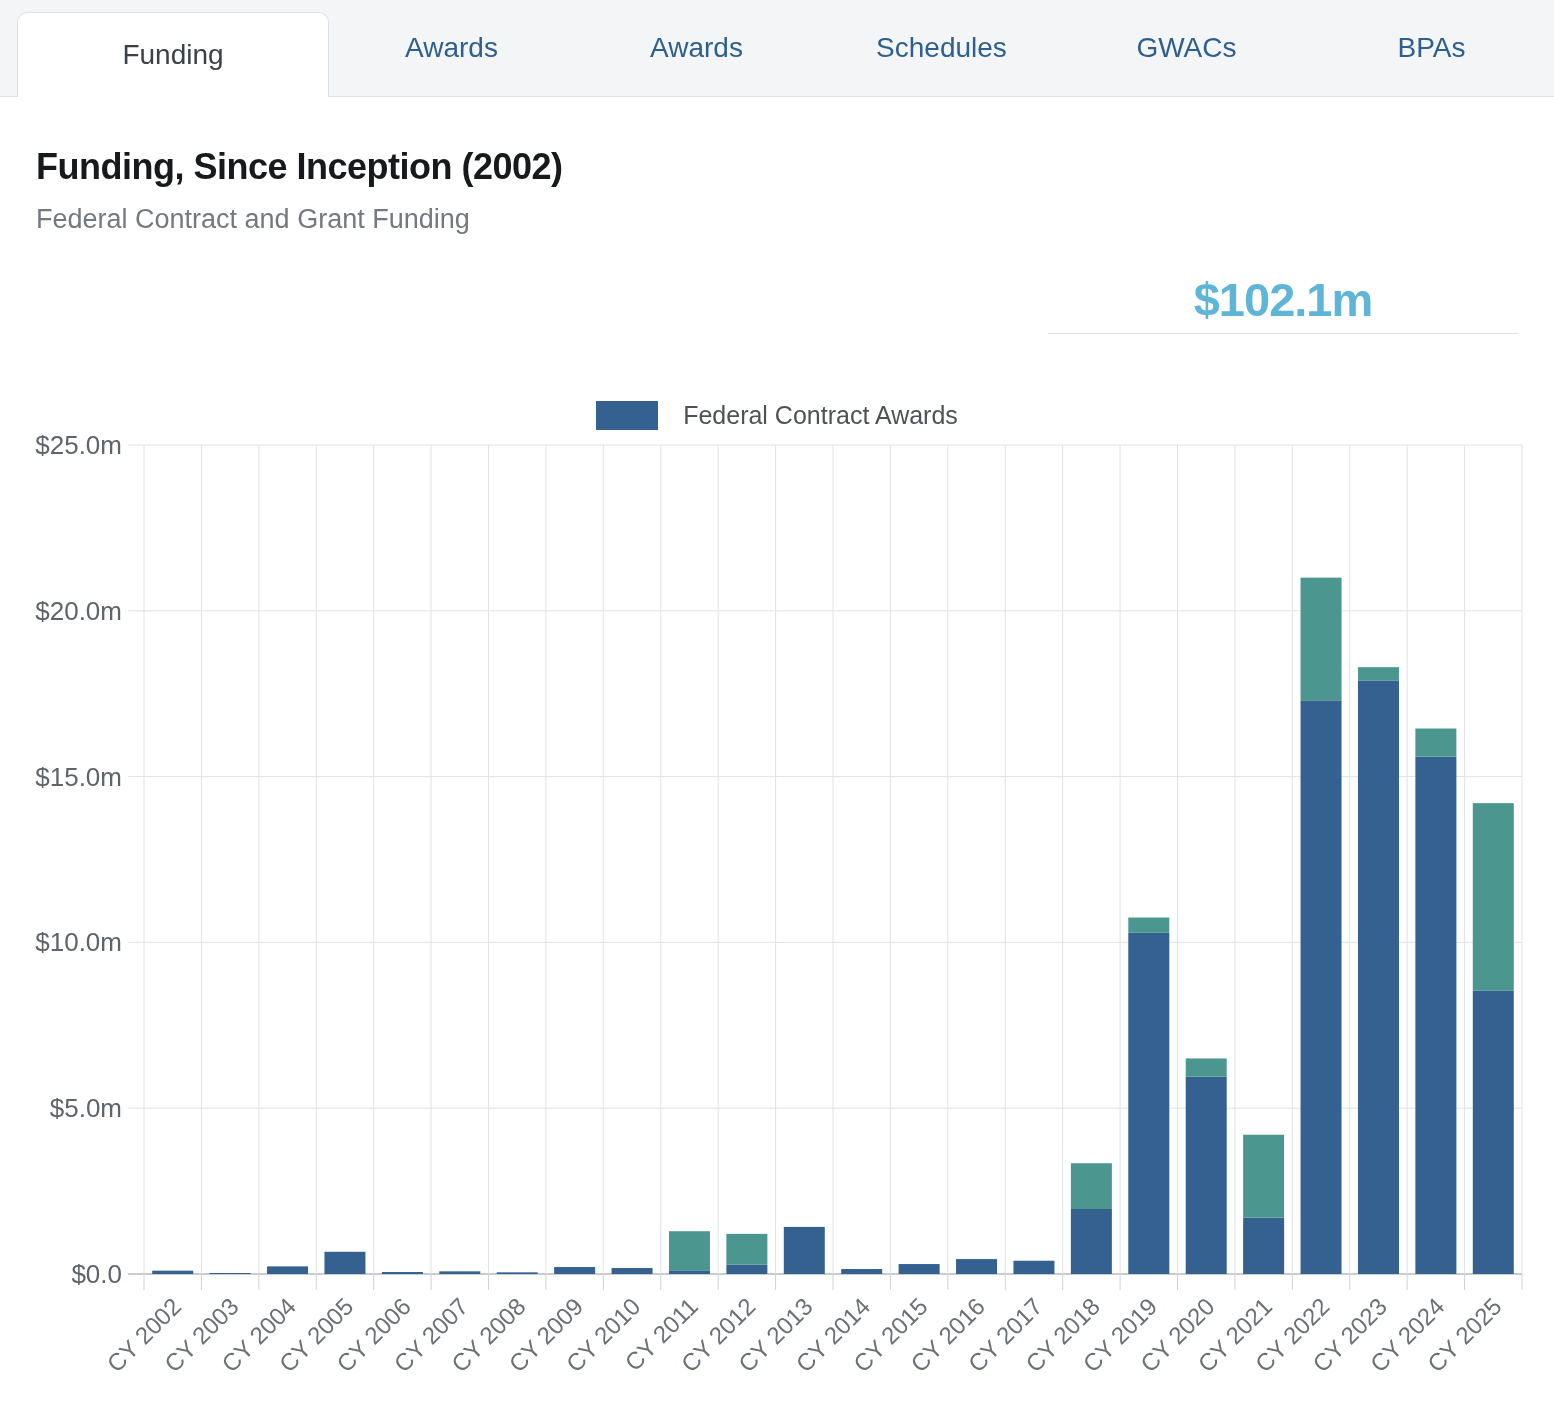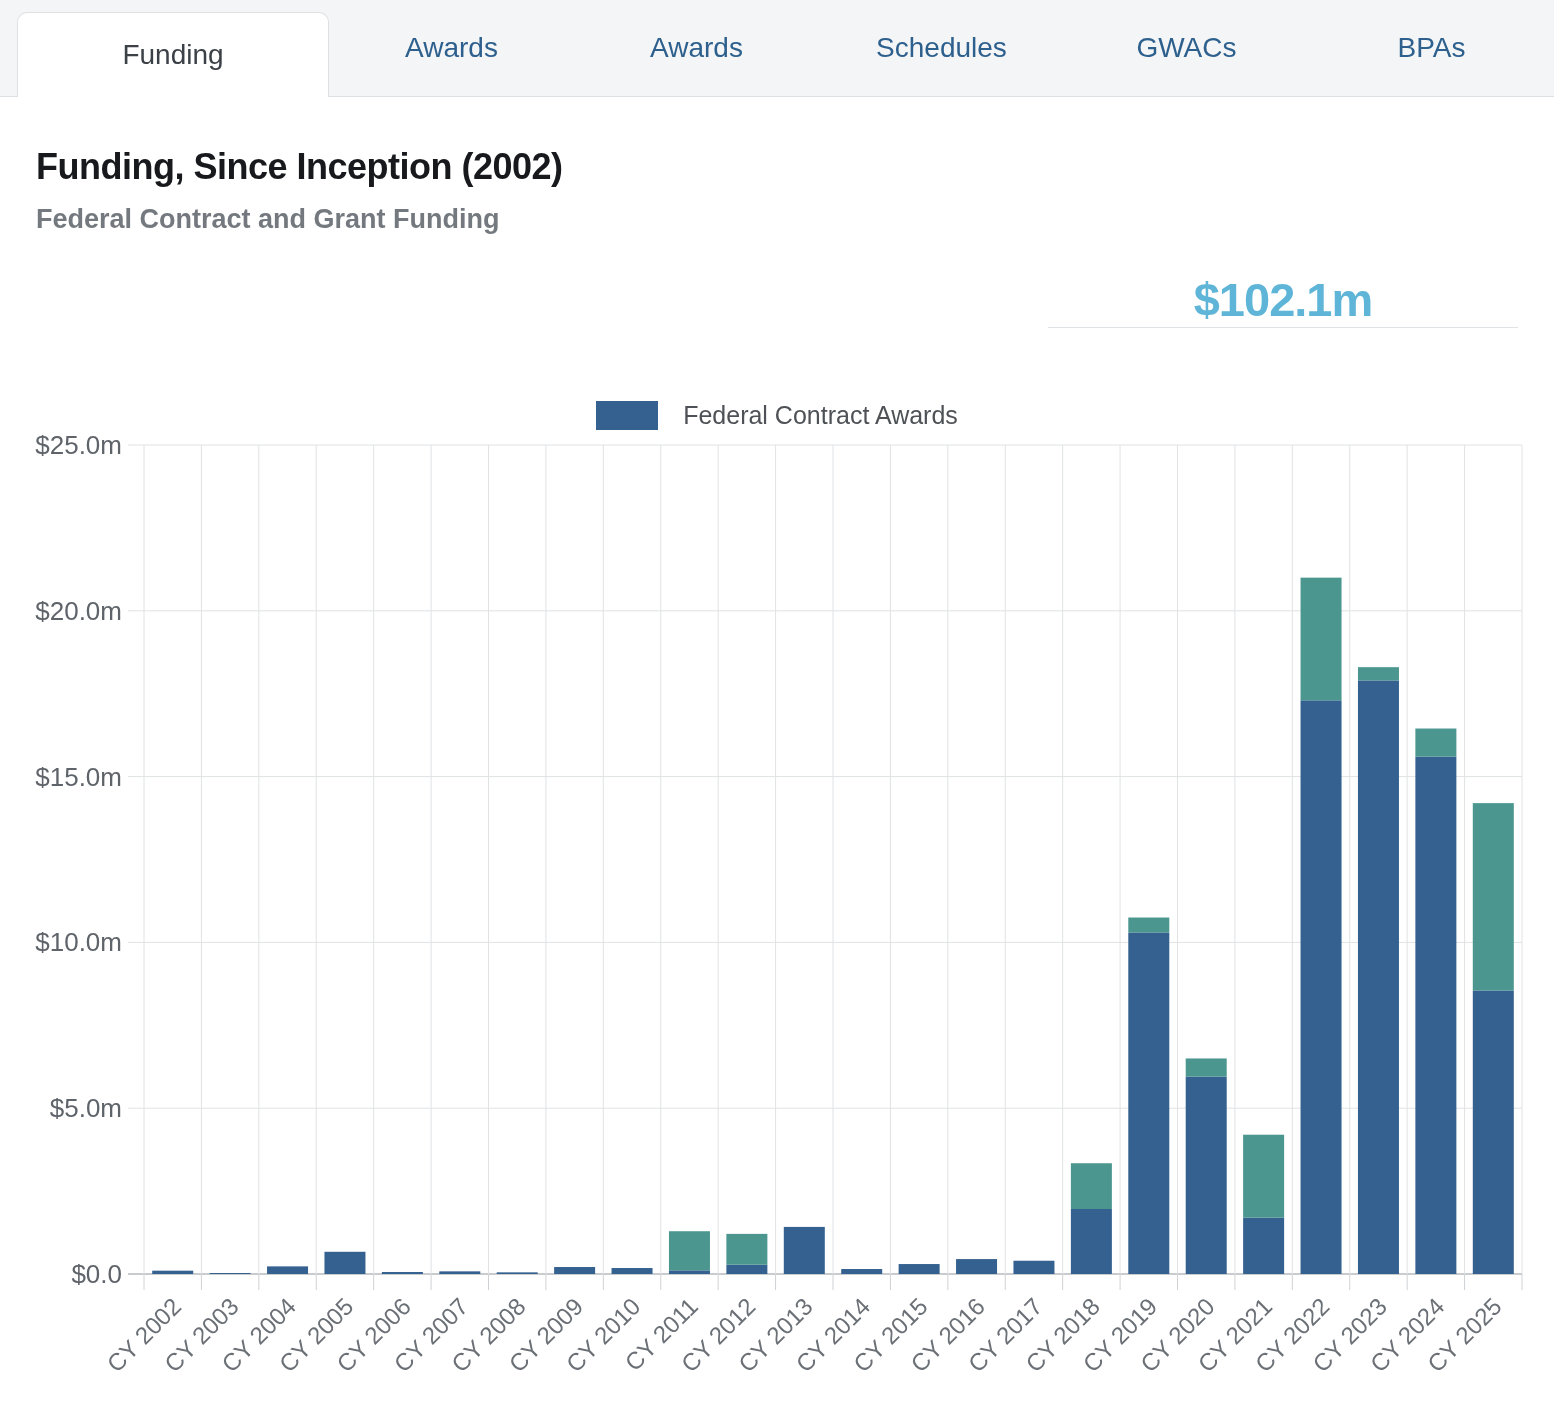--- a/index.html
+++ b/index.html
@@ -24,34 +24,34 @@
     border-radius: 10px 10px 0 0; color: #3c4147; z-index: 2;
   }
 
   
   .page-title {
     position: absolute; left: 36px; top: 146px;
     font-size: 36px; font-weight: 700; color: #17191c; letter-spacing: -0.5px;
   }
   .page-subtitle {
     position: absolute; left: 36px; top: 204px;
-    font-size: 27px; font-weight: 700; color: #74797f;
+    font-size: 27px; font-weight: 400; color: #74797f;
   }
 
   
   .date-filter {
     position: absolute; left: 36px; top: 280px; height: 68px;
     background: #fff; border: 2px solid #9bcde1; border-radius: 8px;
     padding: 0 30px; font-size: 27px; color: #54b0d4; cursor: pointer;
     font-family: inherit; display: flex; align-items: center; gap: 10px;
   }
   .date-filter b { font-weight: 700; }
   .total-block {
     position: absolute; left: 1048px; top: 272px; width: 470px;
-    text-align: center; border-bottom: 1px solid #e0e3e6; 
+    text-align: center; border-bottom: 1px solid #e0e3e6; padding-bottom: 6px;
   }
   .total-value { font-size: 47px; font-weight: 700; color: #5fb5d7; letter-spacing: -1px; }
 
   
   .legend {
     position: absolute; top: 401px; left: 0; width: 100%;
     display: flex; justify-content: center; align-items: center; gap: 22px;
   }
   .legend-item { display: flex; align-items: center; gap: 25px; cursor: pointer; }
   .legend-swatch { display: inline-block; width: 62px; height: 29px; }

